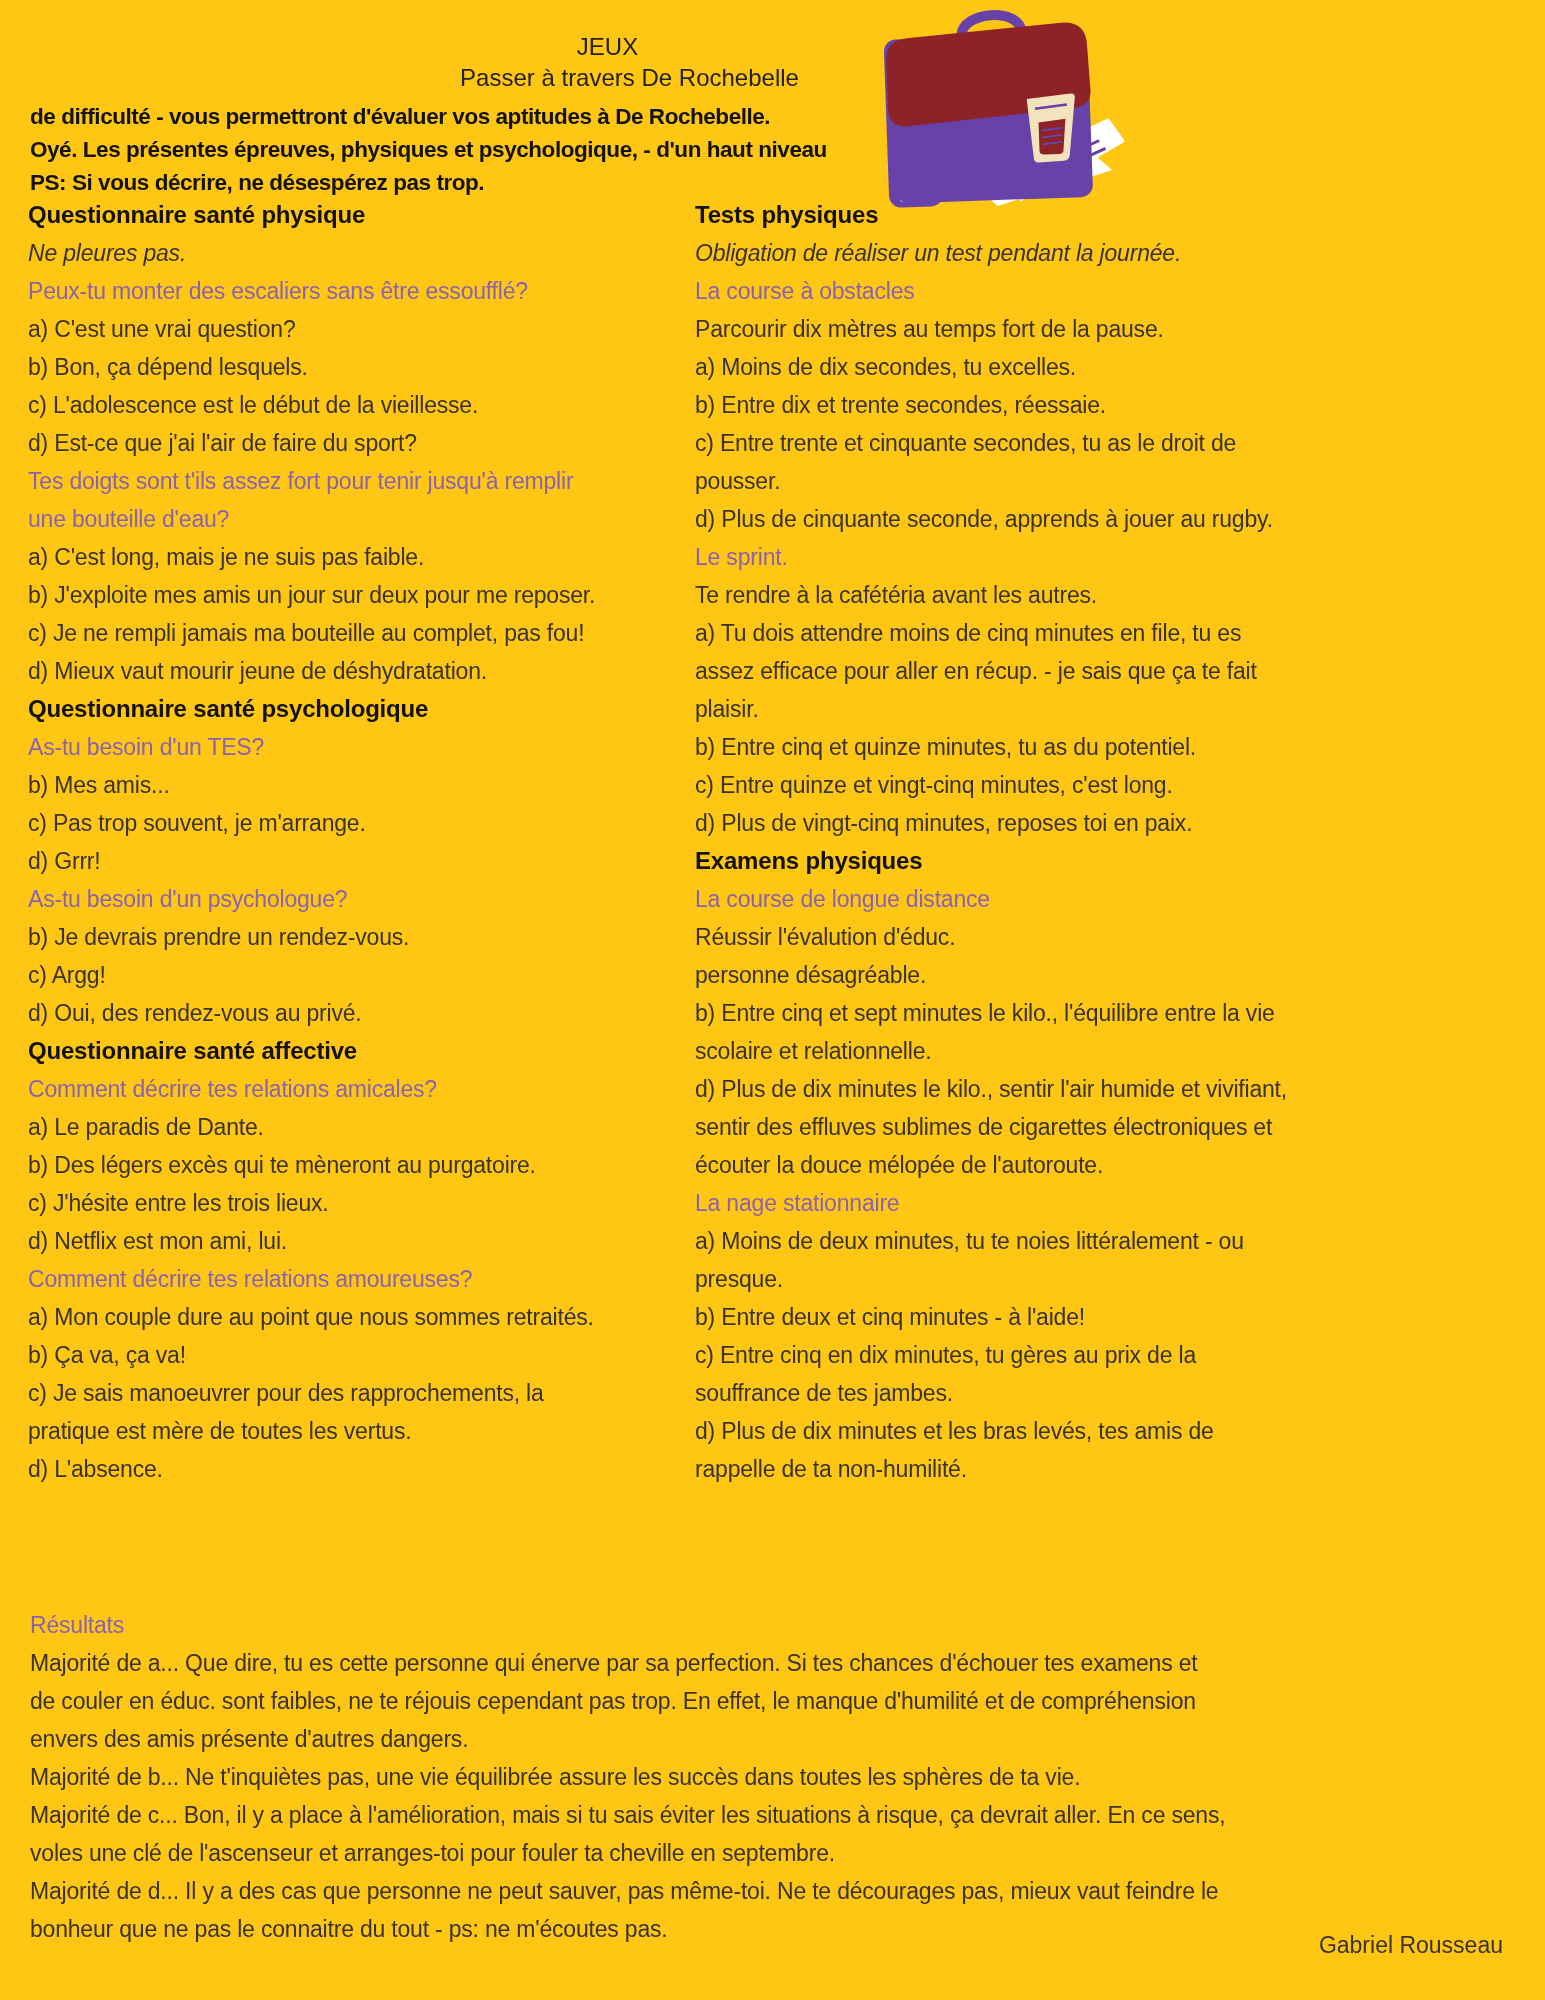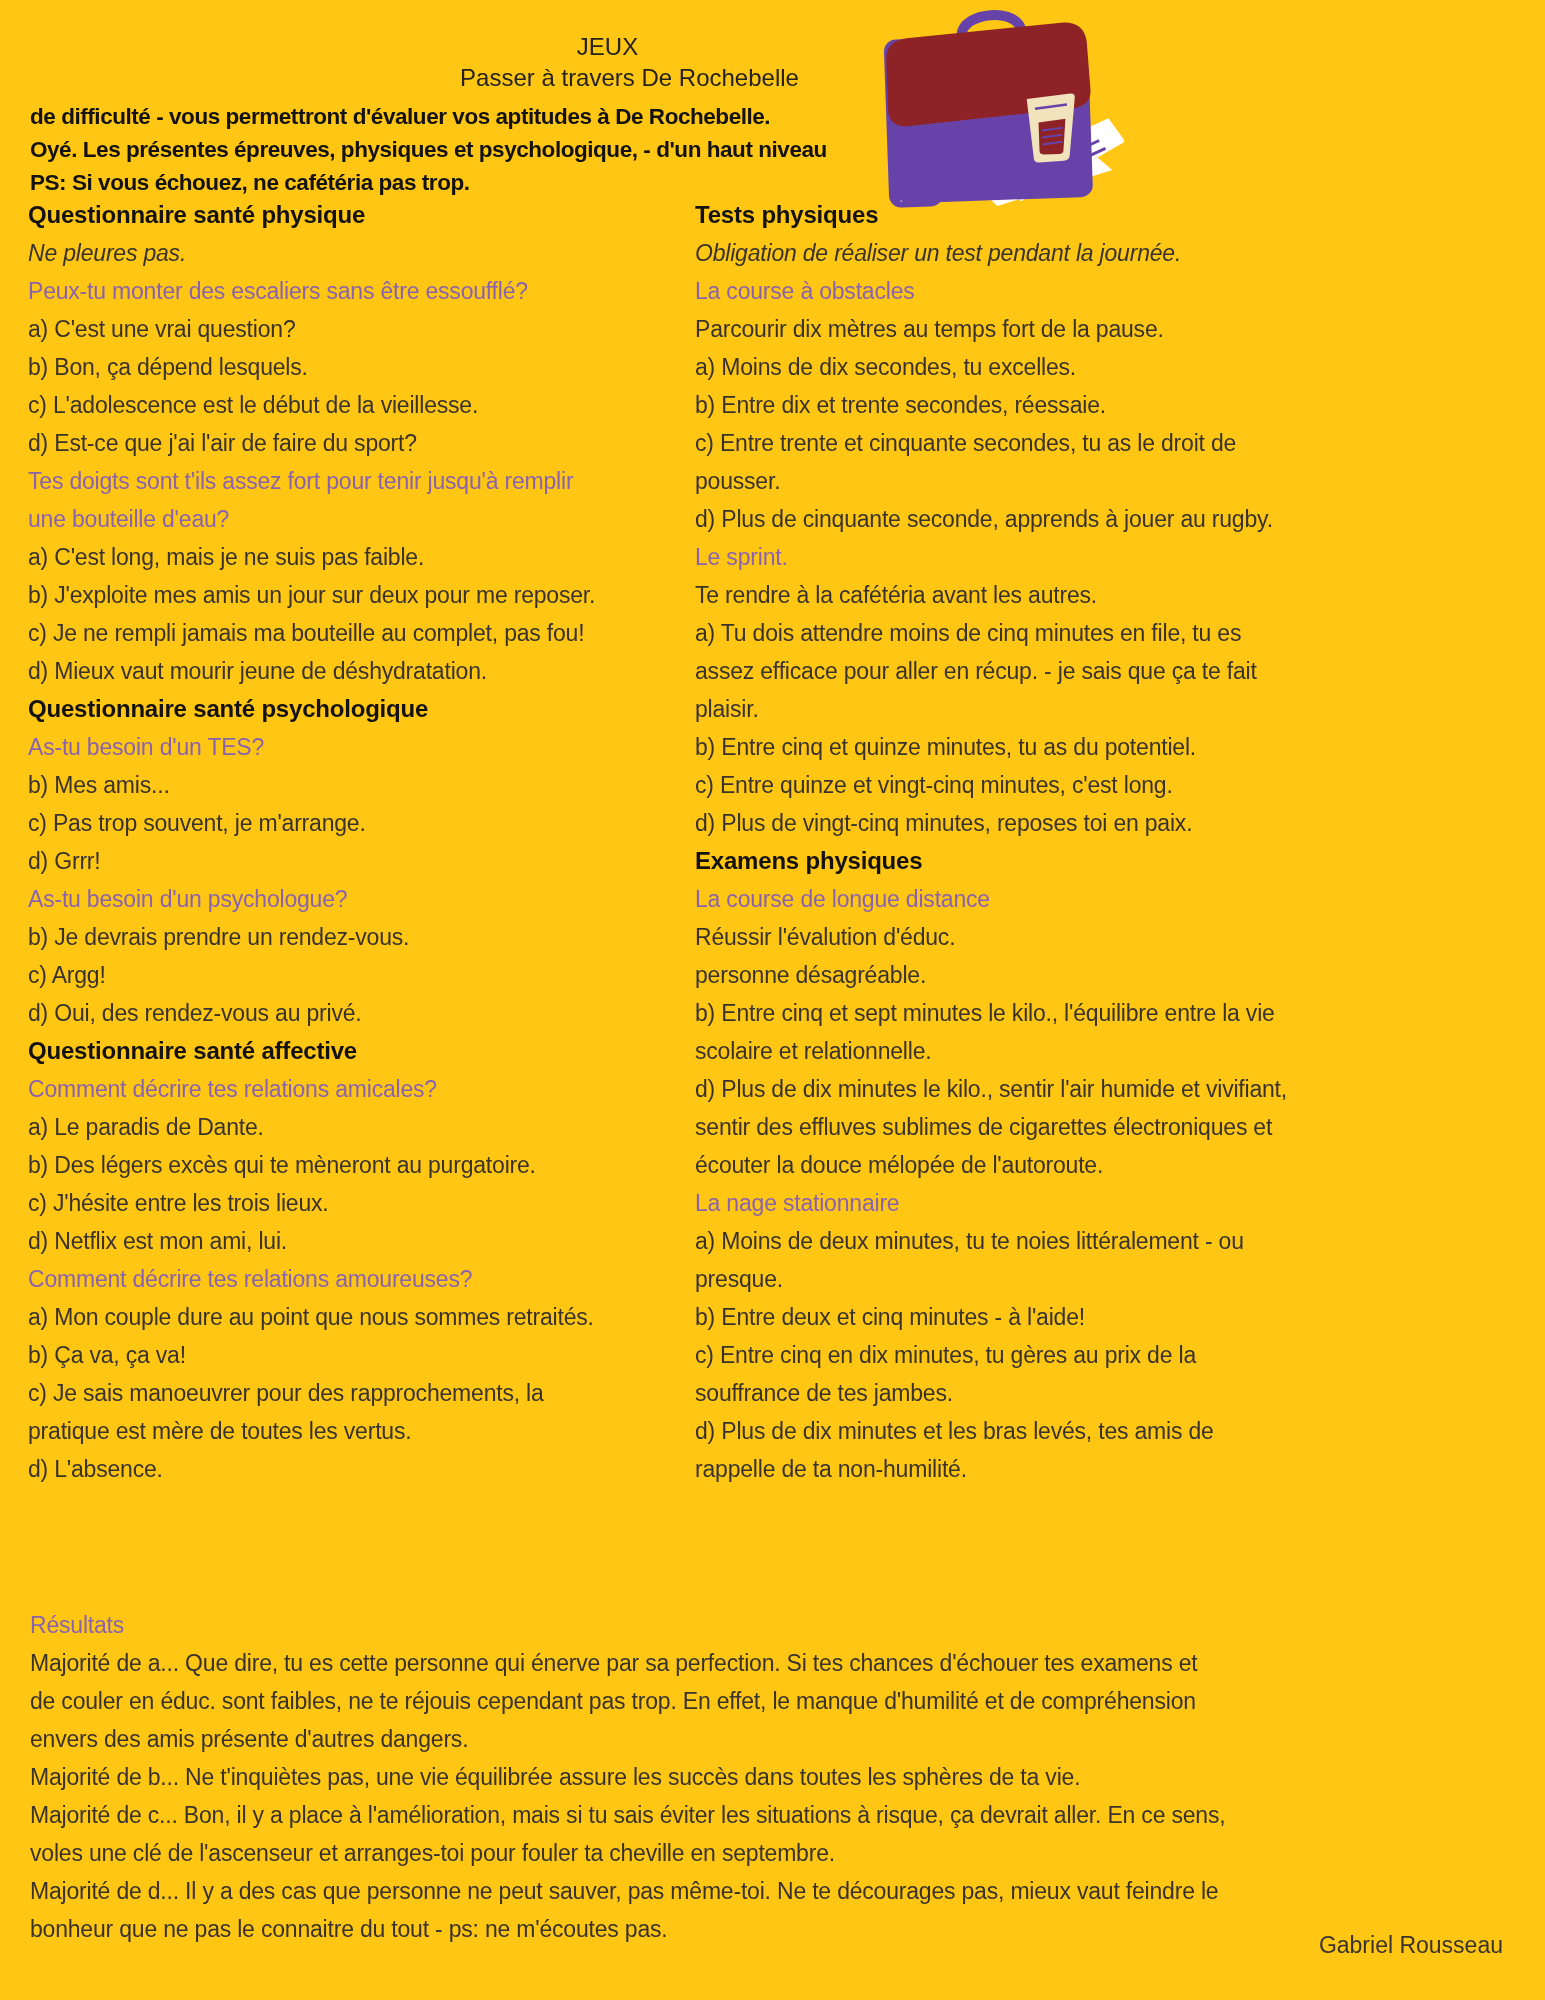--- a/index.html
+++ b/index.html
@@ -40,21 +40,21 @@
 <div class="page">
 
   <div class="header">
     <div class="title">JEUX</div>
     <div class="subtitle">Passer à travers De Rochebelle</div>
   </div>
 
   <div class="intro">
       <div class="line s-intro">de difficulté - vous permettront d'évaluer vos aptitudes à De Rochebelle.</div>
       <div class="line s-intro">Oyé. Les présentes épreuves, physiques et psychologique, - d'un haut niveau</div>
-      <div class="line s-intro">PS: Si vous échouez, ne cafétéria pas trop.</div>
+      <div class="line s-intro">PS: Si vous décrire, ne désespérez pas trop.</div>
     </div>
 
   <svg class="briefcase" viewBox="0 0 252 205" xmlns="http://www.w3.org/2000/svg">
     <g transform="rotate(-2 126 102)">
 
       <polygon points="112,168 236,116 252,140 146,196" fill="var(--paper-white)"></polygon>
       <polygon points="96,174 214,146 238,168 122,200" fill="var(--paper-white)"></polygon>
       <path d="M150,170 L226,138" stroke="var(--bag-purple)" stroke-width="3" fill="none"></path>
       <path d="M156,178 L232,146" stroke="var(--bag-purple)" stroke-width="3" fill="none"></path>
       <path d="M140,186 L200,162" stroke="var(--bag-purple)" stroke-width="3" fill="none"></path>

